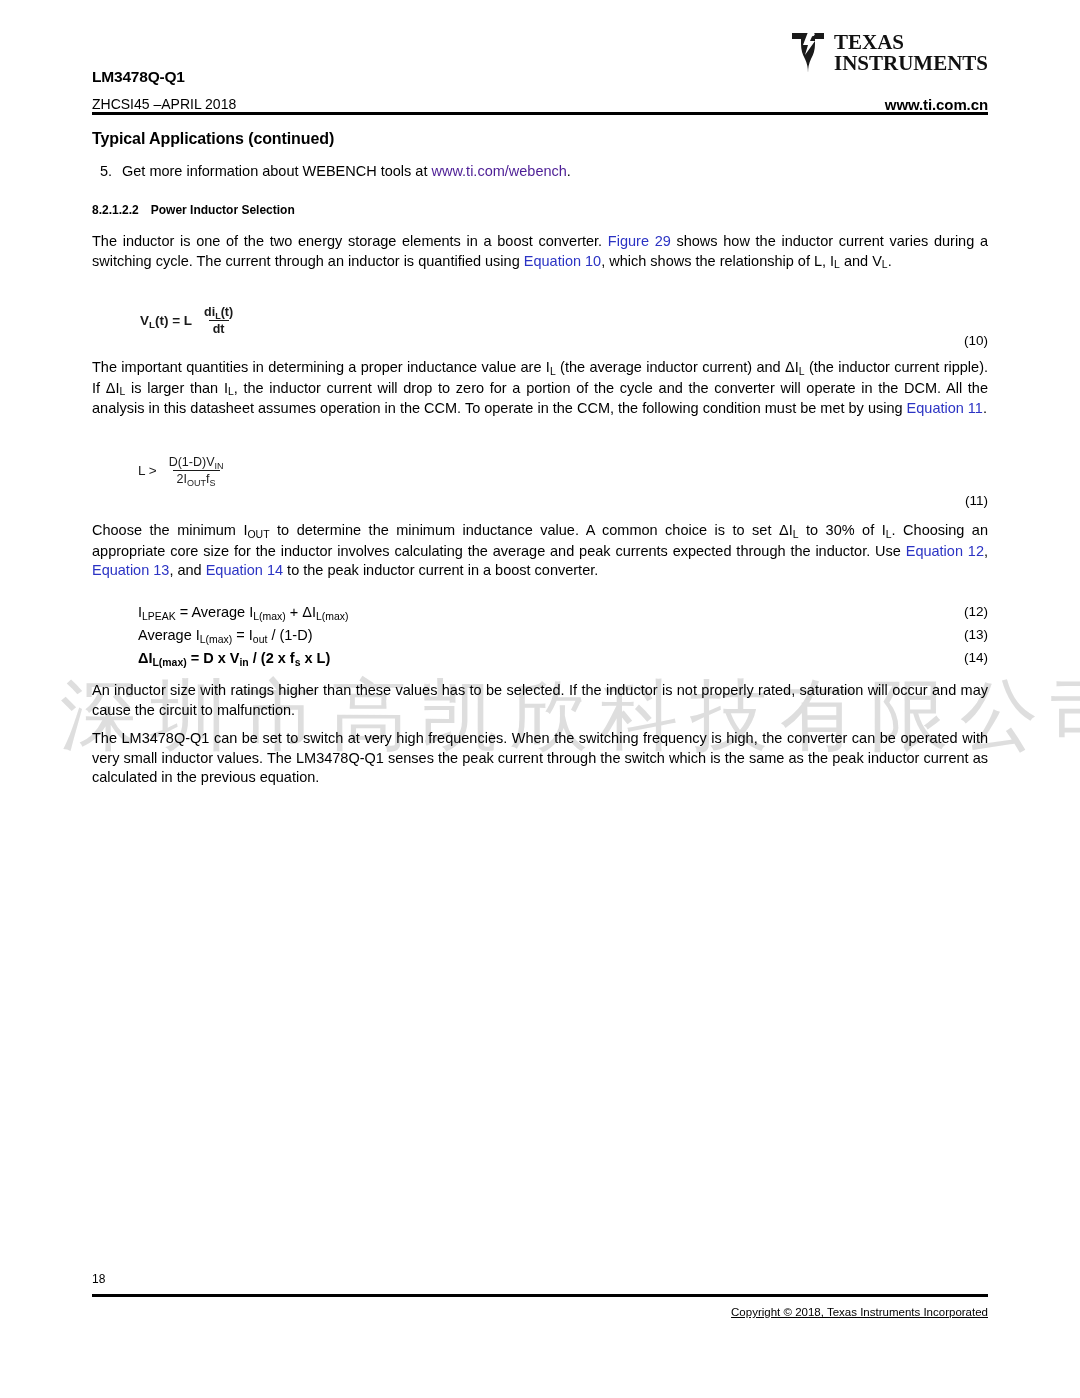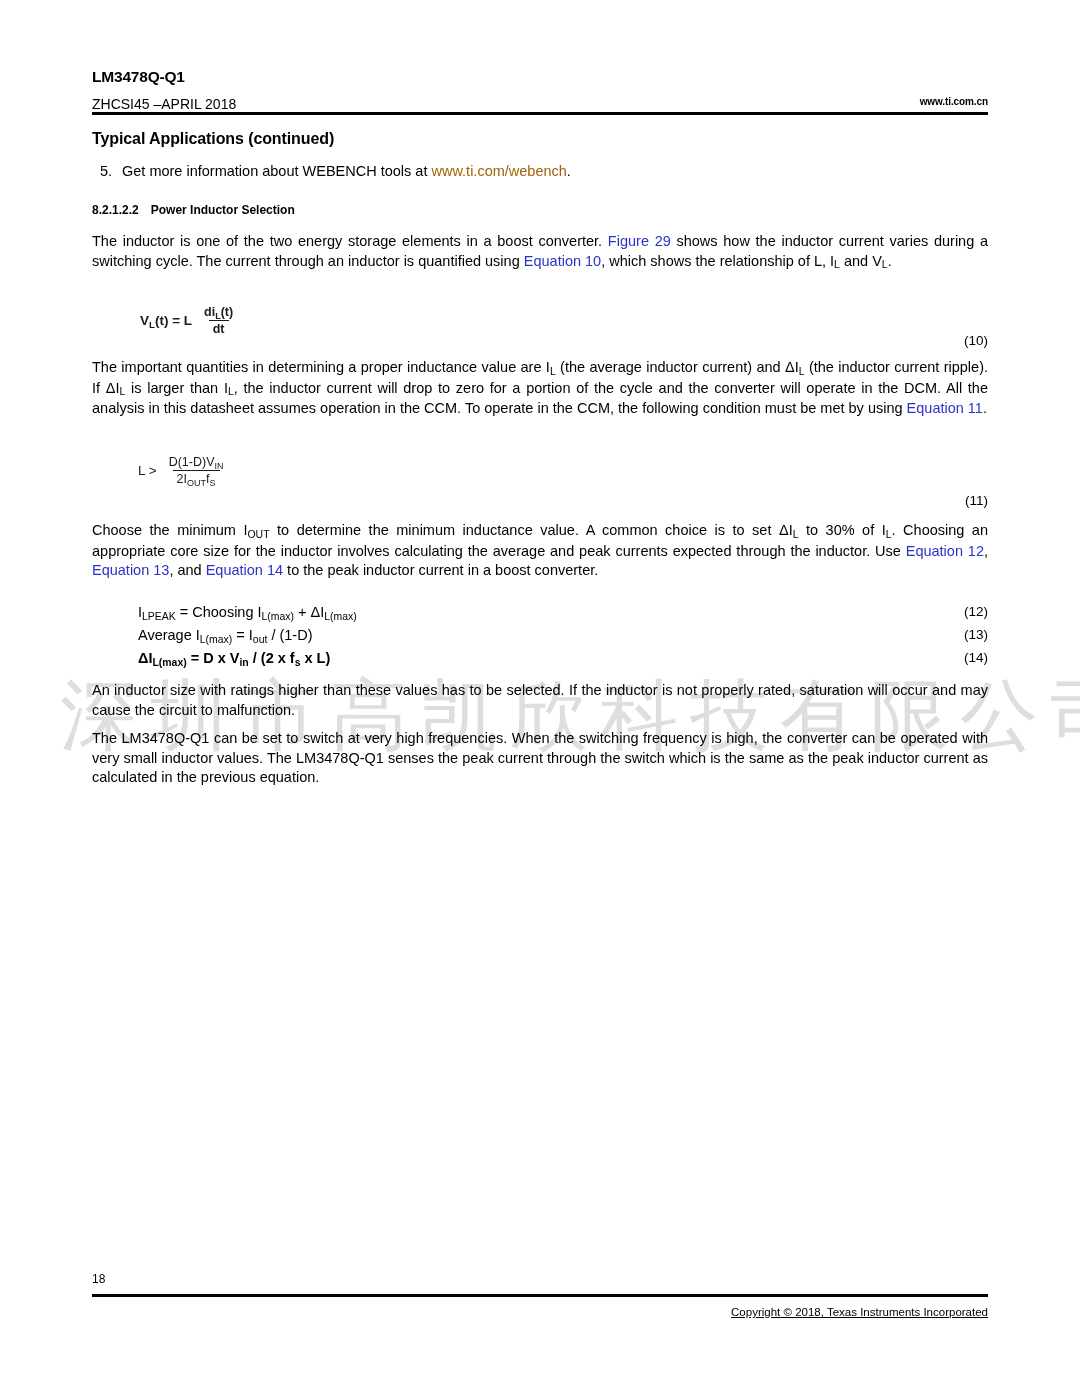--- a/index.html
+++ b/index.html
@@ -81,21 +81,21 @@
     position: absolute;
     left: 0;
     top: 66px;
     font-size: 14px;
     letter-spacing: 0px;
   }
   .doc-url {
     position: absolute;
     right: 0;
     top: 66px;
-    font-size: 10px;
+    font-size: 15px;
     font-weight: bold;
     letter-spacing: -0.1px;
   }
   .header-rule {
     position: absolute;
     left: 92px;
     top: 112px;
     width: 896px;
     height: 3px;
     background: #000;
@@ -142,21 +142,21 @@
   .p2 { top: 358px; }
   .p3 { top: 521px; }
   .p4 { top: 681px; }
   .p5 { top: 729px; }
 
   a.xref, .xref {
     color: #2b33c4;
     text-decoration: none;
   }
   a.link-ul {
-    color: #a16207;
+    color: #4c1d95;
     text-decoration: none;
   }
 
   sub { font-size: 0.72em; vertical-align: baseline; position: relative; top: 0.28em; }
 
   
   .eq-block { position: absolute; }
   .eq10 { left: 140px; top: 305px; font-weight: bold; }
   .eq11 { left: 138px; top: 455px; }
 
@@ -234,20 +234,37 @@
 <body>
 
 <div class="page">
 
   <div class="watermark">深圳市高凯欣科技有限公司</div>
 
   <div class="content">
 
     <div class="header">
 
+      <div class="ti-logo">
+        <span>
+          <svg width="40" height="46" viewBox="0 0 40 46" aria-hidden="true">
+            <path d="M4 3 L36 3 L36 9 L27 9 L27 14 Q27 22 23 29 Q20 35 20 43 Q20 35 17 29 Q13 22 13 14 L13 9 L4 9 Z" fill="#1a1a1a"></path>
+            <path d="M20 2 L26 2 L22 11 L27 11 L17 25 L20 15 L15 15 Z" fill="#ffffff"></path>
+            <circle cx="24.5" cy="4.2" r="2.1" fill="#ffffff"></circle>
+          </svg>
+        </span>
+        <div class="ti-wordmark">
+          <div class="ti-texas">
+            <span>TEXAS</span>
+          </div>
+          <div class="ti-instr">
+            <span>INSTRUMENTS</span>
+          </div>
+        </div>
+      </div>
 
       <div class="doc-title">LM3478Q-Q1</div>
       <div class="doc-sub">ZHCSI45 –APRIL 2018</div>
       <div class="doc-url">www.ti.com.cn</div>
     </div>
     <div class="header-rule"></div>
 
     <div class="sec-title">Typical Applications (continued)</div>
 
     <div class="list-item">
@@ -279,21 +296,21 @@
         <span class="frac">
           <span class="num-part"><span>D(1-D)V</span><sub>IN</sub></span>
           <span class="den-part"><span>2I</span><sub>OUT</sub><span>f</span><sub>S</sub></span>
         </span>
       </div>
     </div>
     <div class="eq-num n11">(11)</div>
 
     <p class="body p3"><span>Choose the minimum I</span><sub>OUT</sub><span> to determine the minimum inductance value. A common choice is to set ΔI</span><sub>L</sub><span> to 30% of I</span><sub>L</sub><span>. Choosing an appropriate core size for the inductor involves calculating the average and peak currents expected through the inductor. Use </span><a class="xref" href="#">Equation 12</a><span>, </span><a class="xref" href="#">Equation 13</a><span>, and </span><a class="xref" href="#">Equation 14</a><span> to the peak inductor current in a boost converter.</span></p>
 
-    <div class="eq-plain eq12"><span>I</span><sub>LPEAK</sub><span> = Choosing I</span><sub>L(max)</sub><span> + ΔI</span><sub>L(max)</sub></div>
+    <div class="eq-plain eq12"><span>I</span><sub>LPEAK</sub><span> = Average I</span><sub>L(max)</sub><span> + ΔI</span><sub>L(max)</sub></div>
     <div class="eq-num n12">(12)</div>
 
     <div class="eq-plain eq13"><span>Average I</span><sub>L(max)</sub><span> = I</span><sub>out</sub><span> / (1-D)</span></div>
     <div class="eq-num n13">(13)</div>
 
     <div class="eq-plain eq14"><span>ΔI</span><sub>L(max)</sub><span> = D x V</span><sub>in</sub><span> / (2 x f</span><sub>s</sub><span> x L)</span></div>
     <div class="eq-num n14">(14)</div>
 
     <p class="body p4">An inductor size with ratings higher than these values has to be selected. If the inductor is not properly rated, saturation will occur and may cause the circuit to malfunction.</p>
     <p class="body p5">The LM3478Q-Q1 can be set to switch at very high frequencies. When the switching frequency is high, the converter can be operated with very small inductor values. The LM3478Q-Q1 senses the peak current through the switch which is the same as the peak inductor current as calculated in the previous equation.</p>

